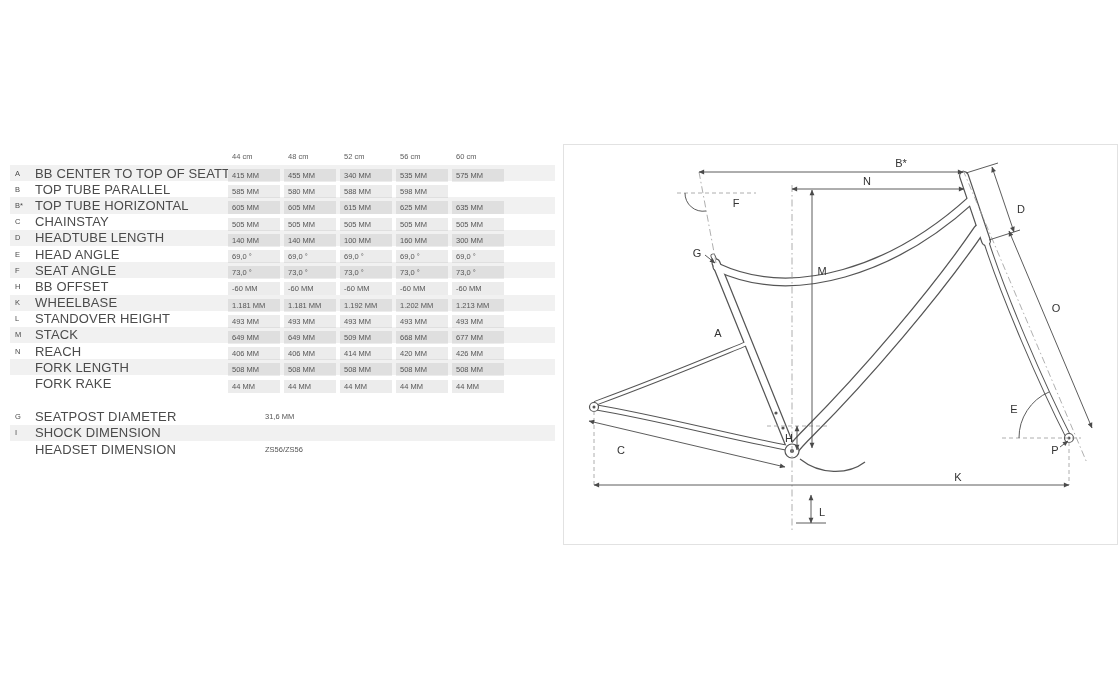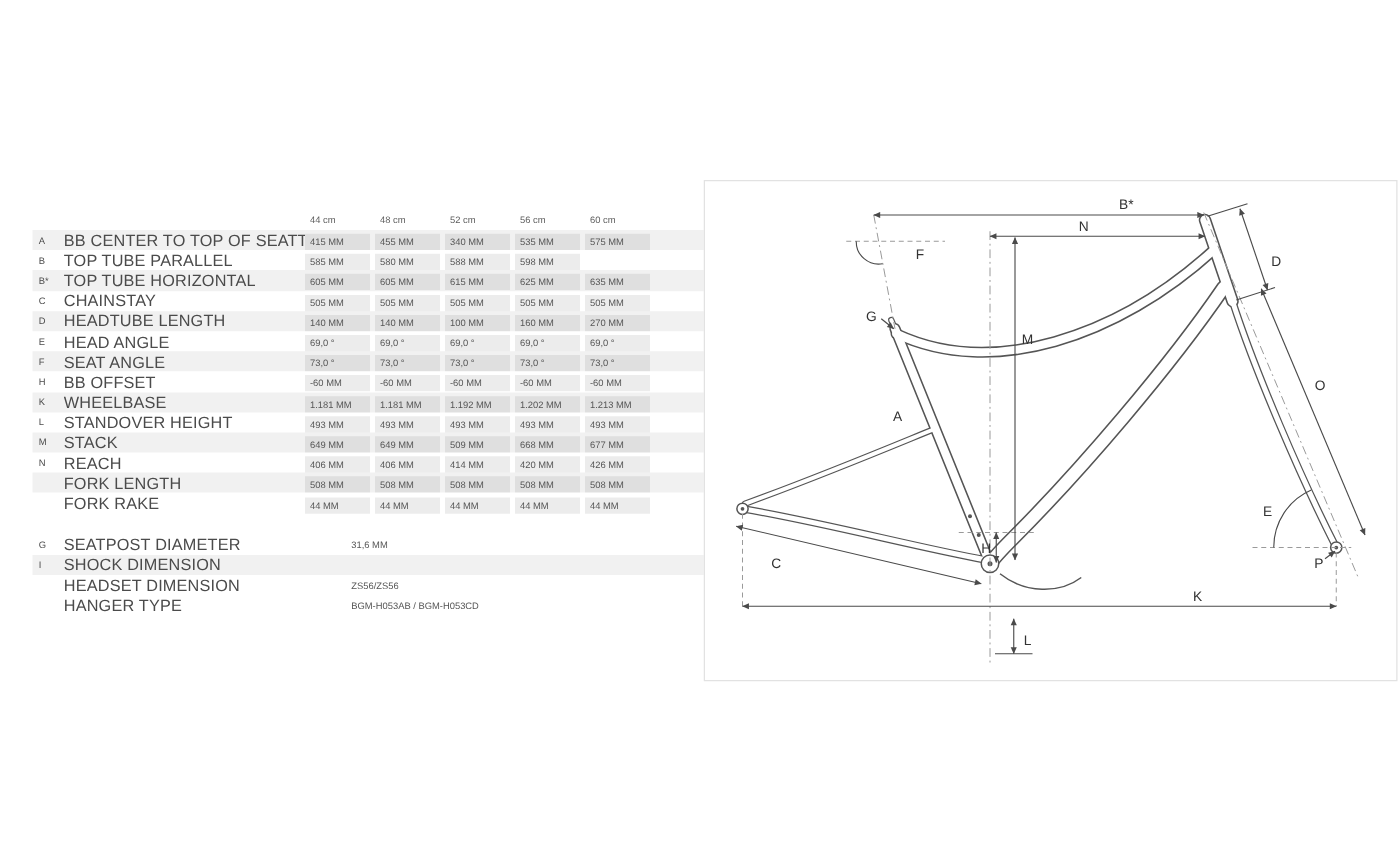--- a/index.html
+++ b/index.html
@@ -4,21 +4,21 @@
 <style>
   * { margin:0; padding:0; box-sizing:border-box; }
   html,body { background:#ffffff; }
   body {
     width:1119px; height:689px; position:relative; overflow:hidden;
     font-family:"Liberation Sans", sans-serif; color:#4b4b4b;
   }
   .page { position:absolute; inset:0; background:#fff; }
 
   
-  .geo-table { position:absolute; left:10px; top:166px; width:545px;margin-left:16px; }
+  .geo-table { position:absolute; left:10px; top:147px; width:545px; }
   .thead { display:flex; height:18px; align-items:center; }
   .trow  { display:flex; height:16.2px; align-items:center; }
   .trow.striped { background:#f1f1f1; }
   .cell { overflow:hidden; white-space:nowrap; }
   .c-letter { width:25px; padding-left:5px; font-size:7.5px; color:#4b4b4b; }
   .c-label  { width:193px; font-size:13px; color:#4b4b4b; letter-spacing:.15px; }
   .c-val    { width:56px; }
   .hv { font-size:7.5px; color:#5d5d5d; padding-left:4px; }
   .chip {
     display:inline-block; width:52px; height:13px; line-height:13px;
@@ -89,21 +89,21 @@
           <div class="cell c-val"><span class="chip">505 MM</span></div>
           <div class="cell c-val"><span class="chip">505 MM</span></div>
         </div>
         <div class="trow striped">
           <div class="cell c-letter">D</div>
           <div class="cell c-label">HEADTUBE LENGTH</div>
           <div class="cell c-val"><span class="chip">140 MM</span></div>
           <div class="cell c-val"><span class="chip">140 MM</span></div>
           <div class="cell c-val"><span class="chip">100 MM</span></div>
           <div class="cell c-val"><span class="chip">160 MM</span></div>
-          <div class="cell c-val"><span class="chip">270 MM</span></div>
+          <div class="cell c-val"><span class="chip">300 MM</span></div>
         </div>
         <div class="trow">
           <div class="cell c-letter">E</div>
           <div class="cell c-label">HEAD ANGLE</div>
           <div class="cell c-val"><span class="chip">69,0 °</span></div>
           <div class="cell c-val"><span class="chip">69,0 °</span></div>
           <div class="cell c-val"><span class="chip">69,0 °</span></div>
           <div class="cell c-val"><span class="chip">69,0 °</span></div>
           <div class="cell c-val"><span class="chip">69,0 °</span></div>
         </div>
@@ -189,25 +189,20 @@
         </div>
         <div class="trow striped">
           <div class="cell c-letter">I</div>
           <div class="cell c-label">SHOCK DIMENSION</div>
           <div class="cell c-specval"></div>
         </div>
         <div class="trow">
           <div class="cell c-letter"></div>
           <div class="cell c-label">HEADSET DIMENSION</div>
           <div class="cell c-specval">ZS56/ZS56</div>
-        </div>
-        <div class="trow">
-          <div class="cell c-letter"></div>
-          <div class="cell c-label">HANGER TYPE</div>
-          <div class="cell c-specval">BGM-H053AB / BGM-H053CD</div>
         </div>
       </div>
   </div>
 
   <div class="diagram-card">
     <svg width="553" height="399" viewBox="0 0 553 399">
       <defs>
         <marker id="arr" viewBox="0 0 10 10" refX="9.5" refY="5" markerWidth="9" markerHeight="6" orient="auto-start-reverse">
           <path d="M0,0.5 L10,5 L0,9.5 z" fill="#4a4a4a"></path>
         </marker>

